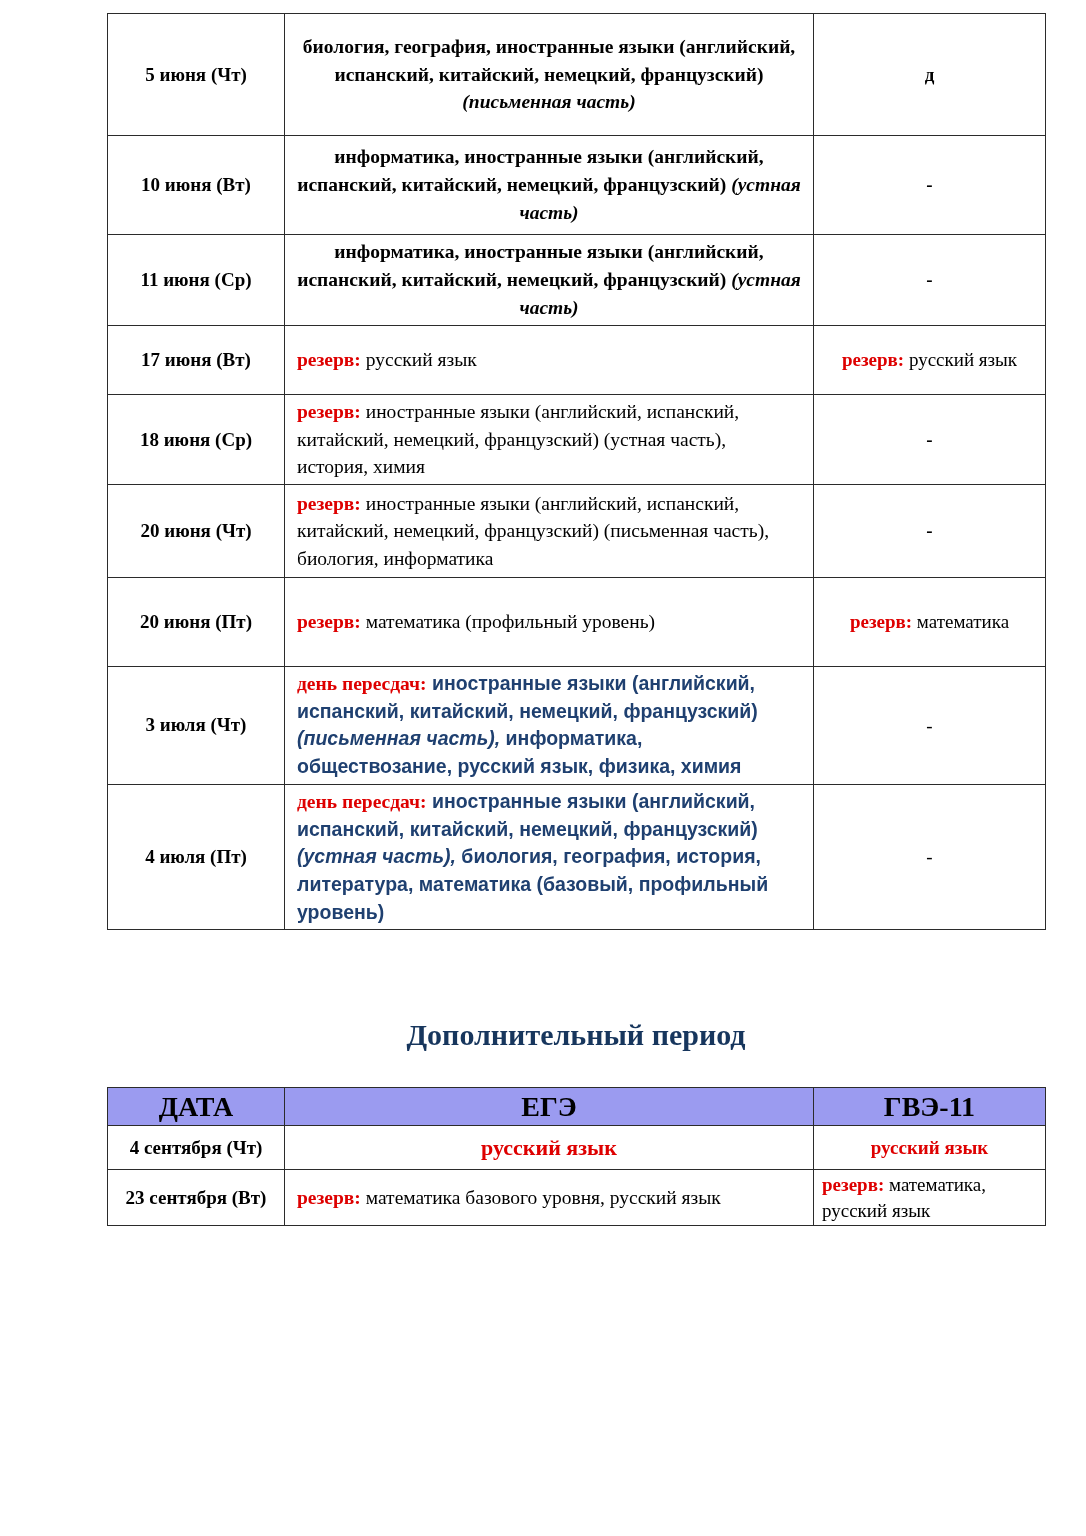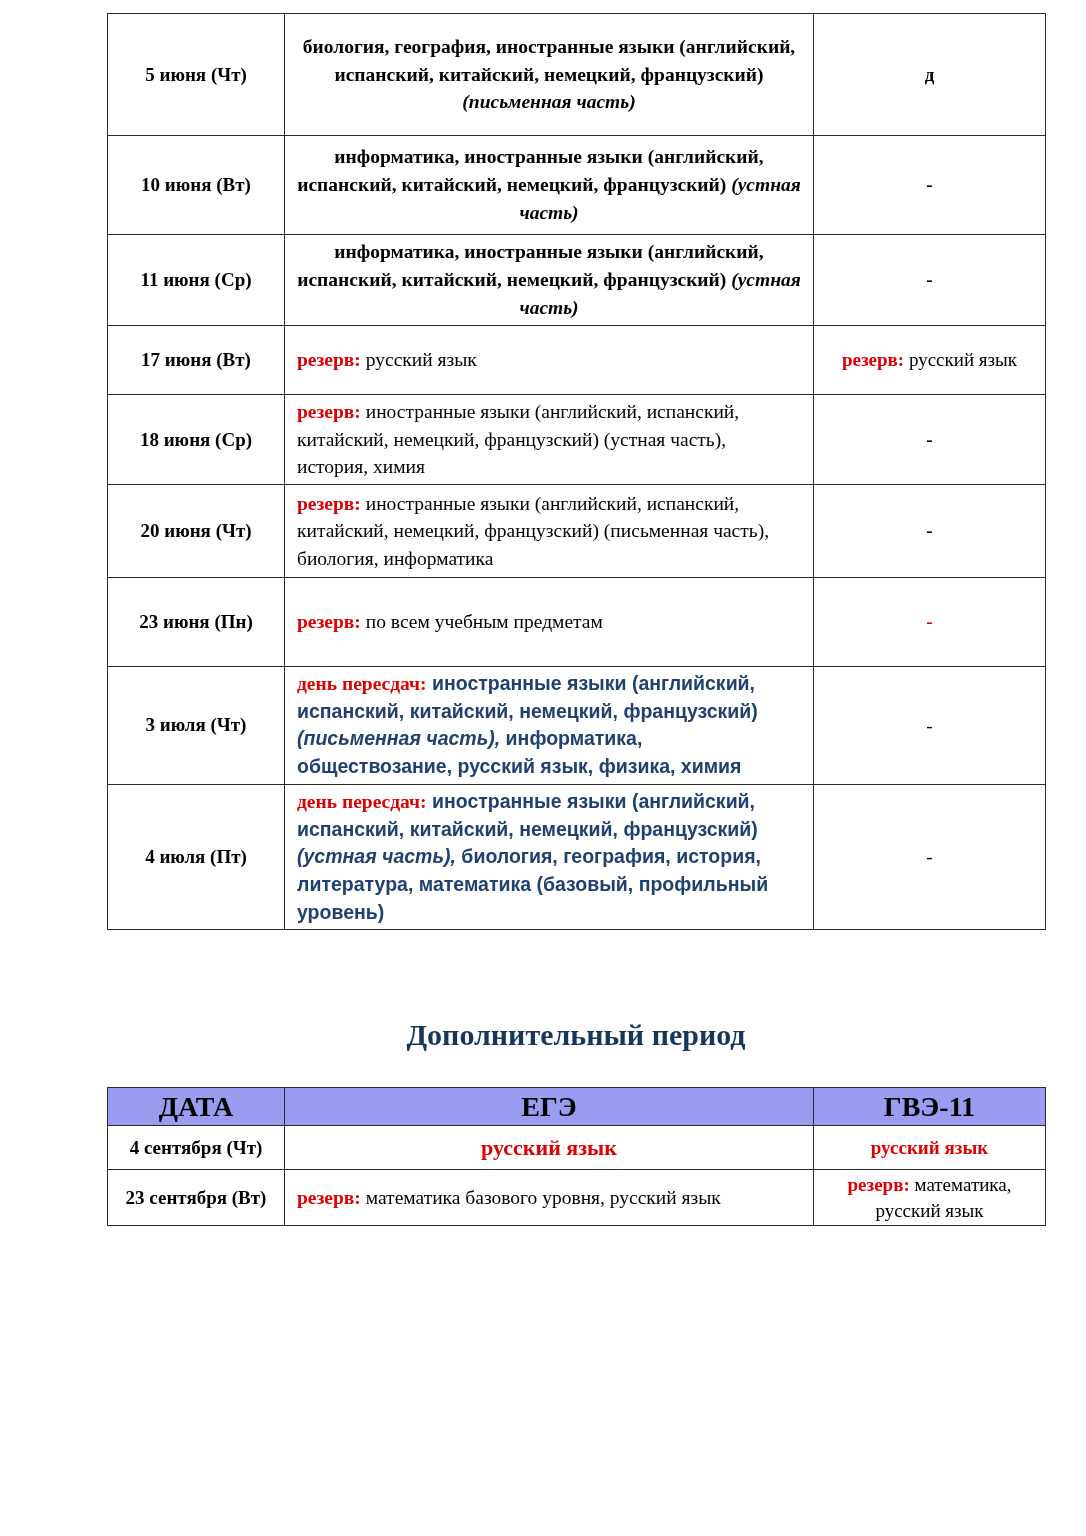--- a/index.html
+++ b/index.html
@@ -11,21 +11,21 @@
   td,th{border:1.5px solid #2b2b2b;vertical-align:middle;overflow:hidden;}
   #main-table{top:13px;width:938px;}
   #add-table{top:1087px;width:938px;}
   col.c-date{width:177px;} col.c-ege{width:529px;} col.c-gve{width:232px;}
 
   td.date-cell{text-align:center;font-weight:bold;font-size:19px;color:#000;padding:2px 6px;}
   td.ege-cell{font-size:19.5px;color:#000;padding:3px 12px;line-height:1.42;}
   td.ege-cell.al-c{text-align:center;}
   td.ege-cell.al-l{text-align:left;}
   td.gve-cell{text-align:center;font-size:19px;padding:2px 8px;line-height:1.35;}
-  td.gve-cell.al-l{text-align:center;}
+  td.gve-cell.al-l{text-align:left;}
 
   
   #main-table tr:nth-child(1) td{height:115px;}
   #main-table tr:nth-child(2) td{height:92px;}
   #main-table tr:nth-child(3) td{height:84px;}
   #main-table tr:nth-child(4) td{height:62px;}
   #main-table tr:nth-child(5) td{height:45px;}
   #main-table tr:nth-child(6) td{height:86px;}
   #main-table tr:nth-child(7) td{height:82px;}
   #main-table tr:nth-child(8) td{height:47px;}
@@ -89,23 +89,23 @@
         <td class="date-cell">18 июня (Ср)</td>
         <td class="ege-cell al-l"><span class="s-rl">резерв:</span><span class="s-tx"> иностранные языки (английский, испанский, китайский, немецкий, французский) (устная часть), история, химия</span></td>
         <td class="gve-cell"><span class="s-kb">-</span></td>
       </tr>
       <tr>
         <td class="date-cell">20 июня (Чт)</td>
         <td class="ege-cell al-l"><span class="s-rl">резерв:</span><span class="s-tx">  иностранные языки (английский, испанский, китайский, немецкий, французский) (письменная часть), биология, информатика</span></td>
         <td class="gve-cell"><span class="s-kb">-</span></td>
       </tr>
       <tr>
-        <td class="date-cell">23 июня (Пн)</td>
-        <td class="ege-cell al-l"><span class="s-rl">резерв:</span><span class="s-tx">  по всем учебным предметам</span></td>
-        <td class="gve-cell"><span class="s-rl">-</span></td>
+        <td class="date-cell">20 июня (Пт)</td>
+        <td class="ege-cell al-l"><span class="s-rl">резерв:</span><span class="s-tx"> математика (профильный уровень)</span></td>
+        <td class="gve-cell"><span class="s-rl">резерв:</span><span class="s-tx"> математика</span></td>
       </tr>
       <tr>
         <td class="date-cell">3 июля (Чт)</td>
         <td class="ege-cell al-l"><span class="s-rl">день пересдач:</span><span class="s-nv">  иностранные языки (английский, испанский, китайский, немецкий, французский) </span><span class="s-nvi">(письменная часть),</span><span class="s-nv"> информатика, обществозание, русский язык, физика, химия</span></td>
         <td class="gve-cell"><span class="s-tx">-</span></td>
       </tr>
       <tr>
         <td class="date-cell">4 июля (Пт)</td>
         <td class="ege-cell al-l"><span class="s-rl">день пересдач:</span><span class="s-nv">  иностранные языки (английский, испанский, китайский, немецкий, французский) </span><span class="s-nvi">(устная часть),</span><span class="s-nv"> биология, география, история, литература, математика (базовый, профильный уровень)</span></td>
         <td class="gve-cell"><span class="s-tx">-</span></td>

